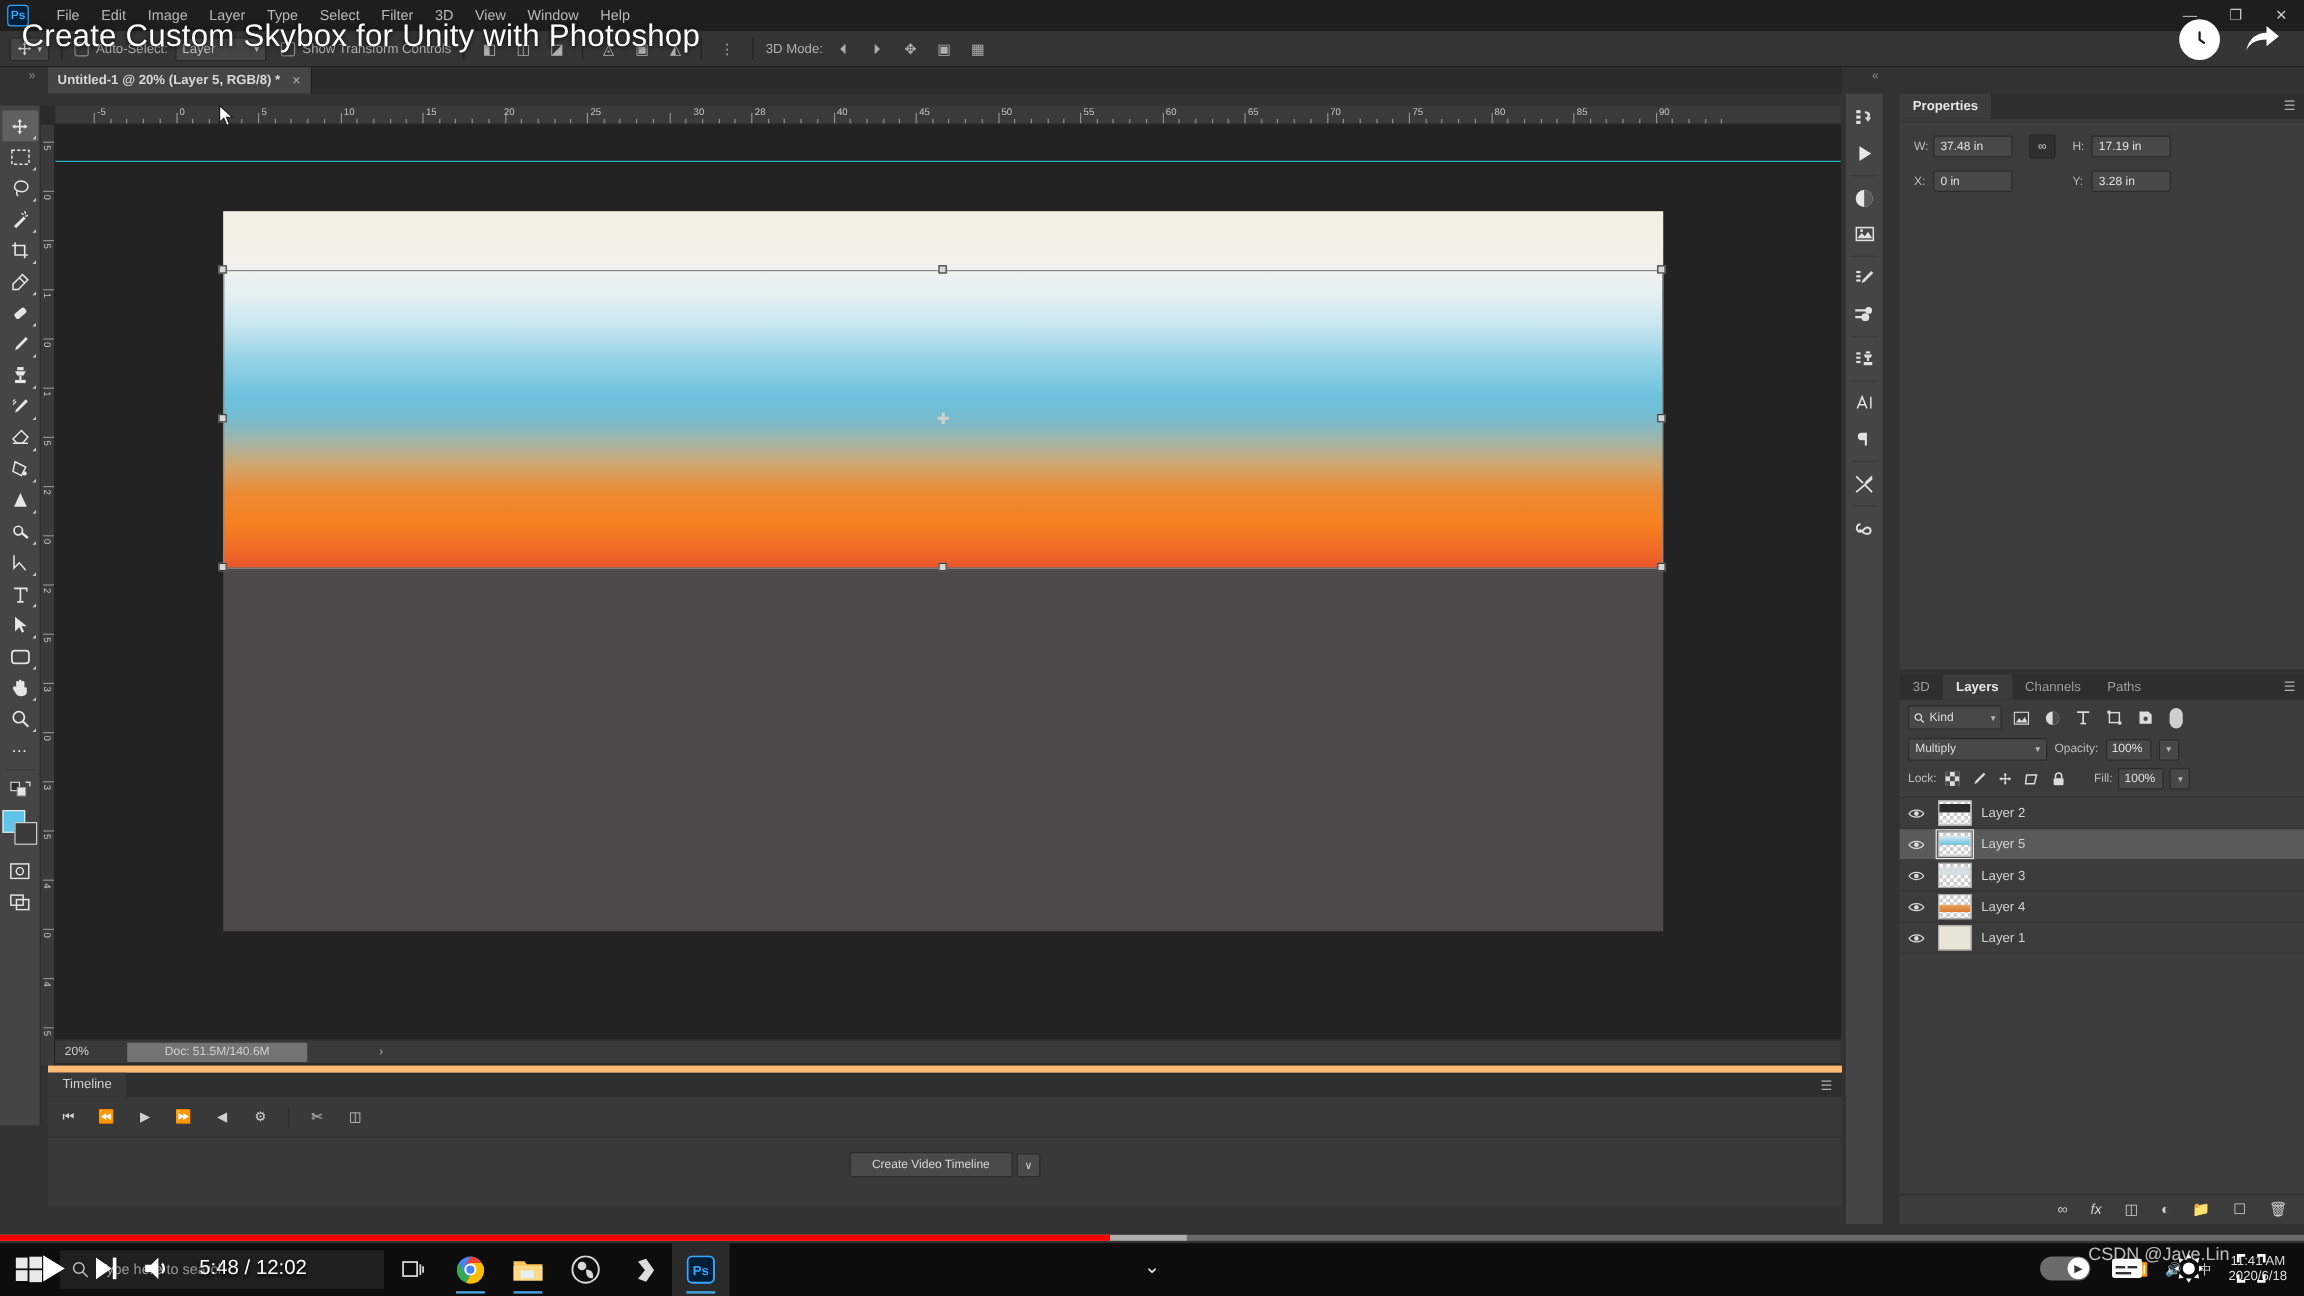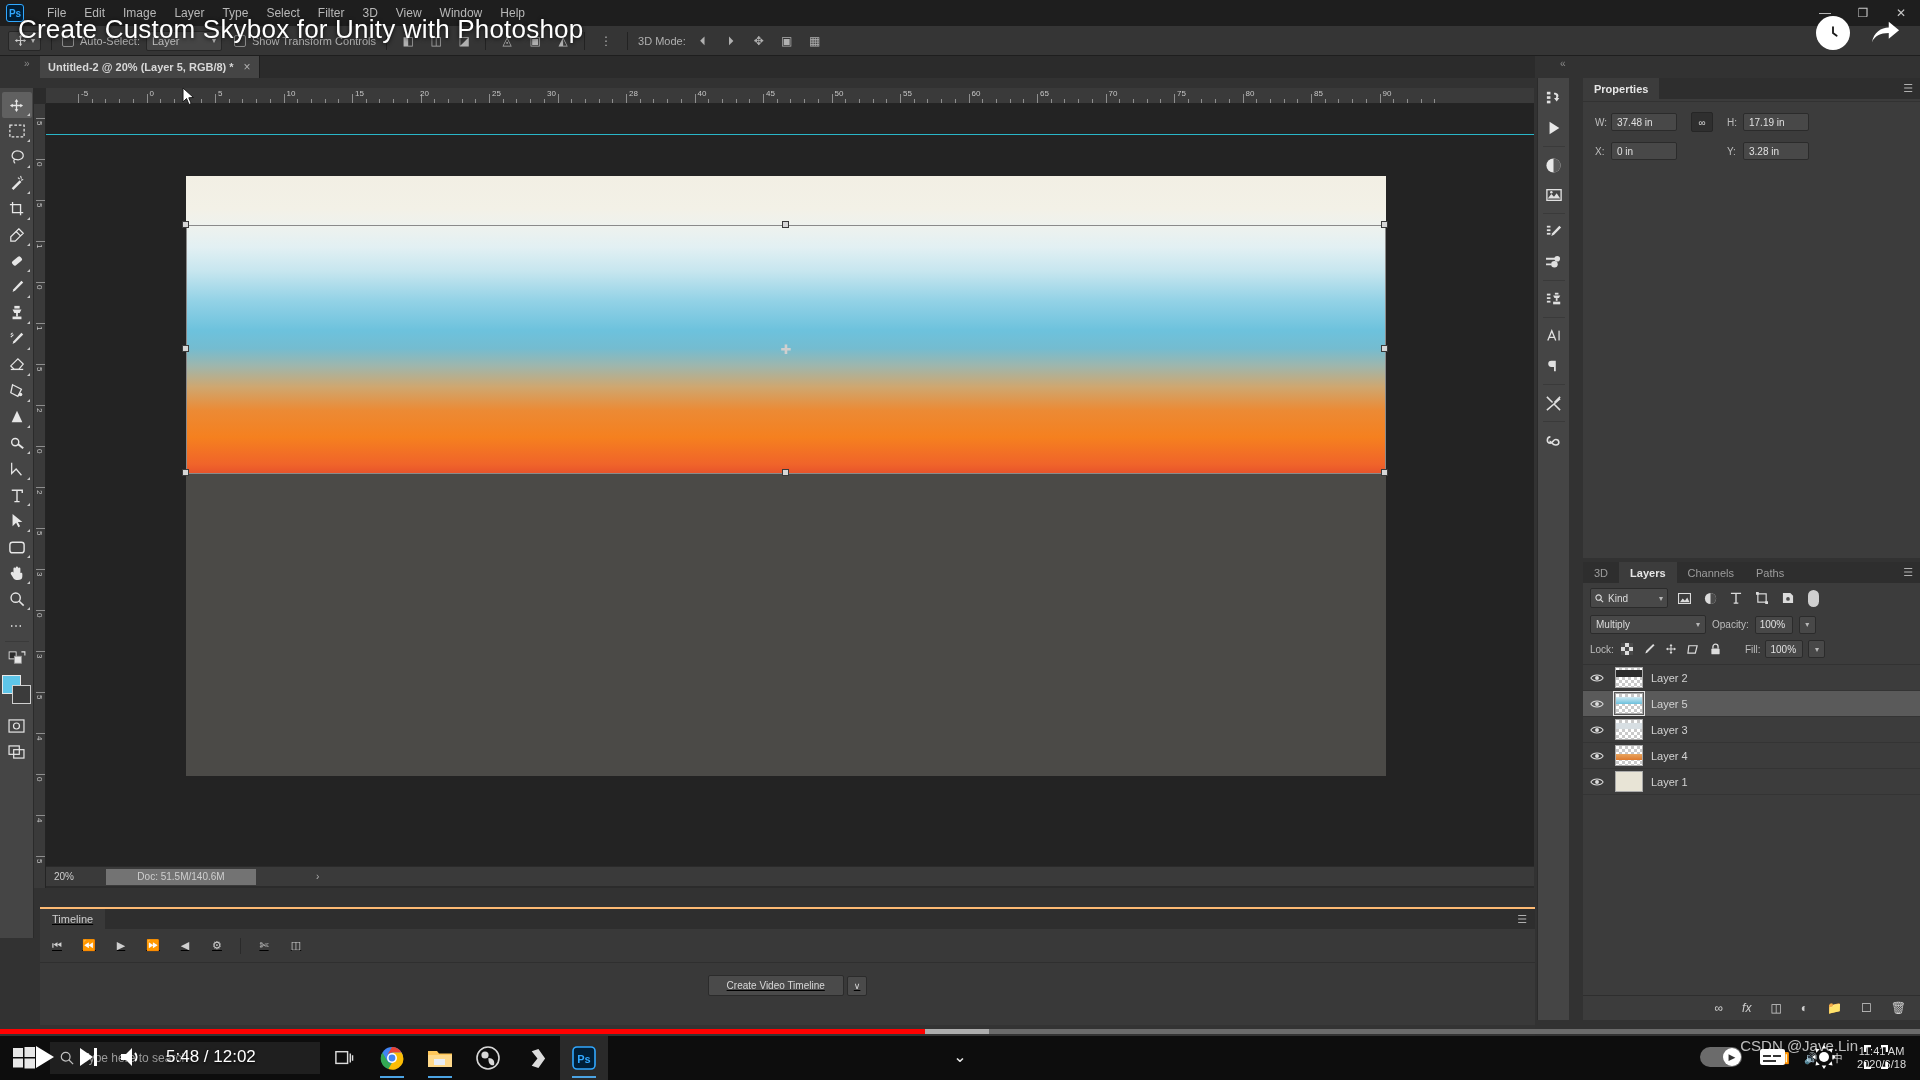--- a/index.html
+++ b/index.html
@@ -160,22 +160,22 @@
     background: #3a3a3a; display: flex; align-items: center; color: #cfcfcf;
     font-size: 10px; border-top: 1px solid #2a2a2a;
   }
   .st-zoom { width: 60px; padding-left: 8px; }
   .st-doc { width: 150px; background: #737373; height: 16px; display: flex;
     align-items: center; justify-content: center; }
   .st-arrow { padding-left: 60px; color: #b0b0b0; font-size: 10px; }
 
   
   .timeline {
-    position: absolute; left: 40px; top: 907px; width: 1495px; height: 132px;
-    background: #393939; border-top: 2px solid #fdba74; text-decoration: underline;
+    position: absolute; left: 40px; top: 888px; width: 1495px; height: 132px;
+    background: #393939; border-top: 6px solid #fdba74;
   }
   .tl-tabrow { height: 20px; background: #2e2e2e; display: flex; align-items: center;
     position: relative; }
   .tl-tab { height: 20px; background: #393939; padding: 0 12px; color: #cfcfcf;
     font-size: 11px; display: flex; align-items: center; }
   .tl-menu { position: absolute; right: 8px; color: #b0b0b0; font-size: 11px; }
   .tl-controls { height: 34px; display: flex; align-items: center; padding-left: 8px;
     gap: 14px; border-bottom: 1px solid #2f2f2f; }
   .tl-btn { color: #d0d0d0; font-size: 11px; width: 18px; text-align: center; }
   .tl-sep { width: 1px; height: 16px; background: #2a2a2a; }
@@ -433,21 +433,21 @@
     <div class="vtr-btn">
       <svg width="30" height="26" viewBox="0 0 32 26">
           <path d="M2 23 C4 12 12 7 20 7 V1 L31 10 L20 19 V13 C11 13 5 16 2 23 Z" fill="#fff"></path>
         </svg>
     </div>
   </div>
 
   <div class="dock-arrows">»</div>
   <div class="tabbar">
     <div class="doctab">
-      <span class="doctab-title">Untitled-2 @ 20% (Layer 5, RGB/8) *</span>
+      <span class="doctab-title">Untitled-1 @ 20% (Layer 5, RGB/8) *</span>
       <span class="doctab-close">×</span>
     </div>
   </div>
   <div class="panel-arrows">«</div>
 
   <div class="toolbar">
     <div class="tool active">
       <svg width="15" height="15" viewBox="0 0 16 16">
           <path d="M8 1 L10 4 H8.7 V7.3 H12 V6 L15 8 L12 10 V8.7 H8.7 V12 H10 L8 15 L6 12 H7.3 V8.7 H4 V10 L1 8 L4 6 V7.3 H7.3 V4 H6 Z" fill="#e6e6e6"></path>
         </svg>
@@ -623,21 +623,21 @@
         <div class="rtick minor" style="left: 401.9px;"></div>
         <div class="rtick minor" style="left: 415.6px;"></div>
         <div class="rtick minor" style="left: 429.3px;"></div>
         <div class="rtick major" style="left: 443px;"></div>
         <div class="rlabel" style="left: 446px;">25</div>
         <div class="rtick minor" style="left: 456.7px;"></div>
         <div class="rtick minor" style="left: 470.4px;"></div>
         <div class="rtick minor" style="left: 484.1px;"></div>
         <div class="rtick minor" style="left: 497.8px;"></div>
         <div class="rtick major" style="left: 511.5px;"></div>
-        <div class="rlabel" style="left: 501px;">30</div>
+        <div class="rlabel" style="left: 532px;">30</div>
         <div class="rtick minor" style="left: 525.2px;"></div>
         <div class="rtick minor" style="left: 538.9px;"></div>
         <div class="rtick minor" style="left: 552.6px;"></div>
         <div class="rtick minor" style="left: 566.3px;"></div>
         <div class="rtick major" style="left: 580px;"></div>
         <div class="rlabel" style="left: 583px;">28</div>
         <div class="rtick minor" style="left: 593.7px;"></div>
         <div class="rtick minor" style="left: 607.4px;"></div>
         <div class="rtick minor" style="left: 621.1px;"></div>
         <div class="rtick minor" style="left: 634.8px;"></div>

